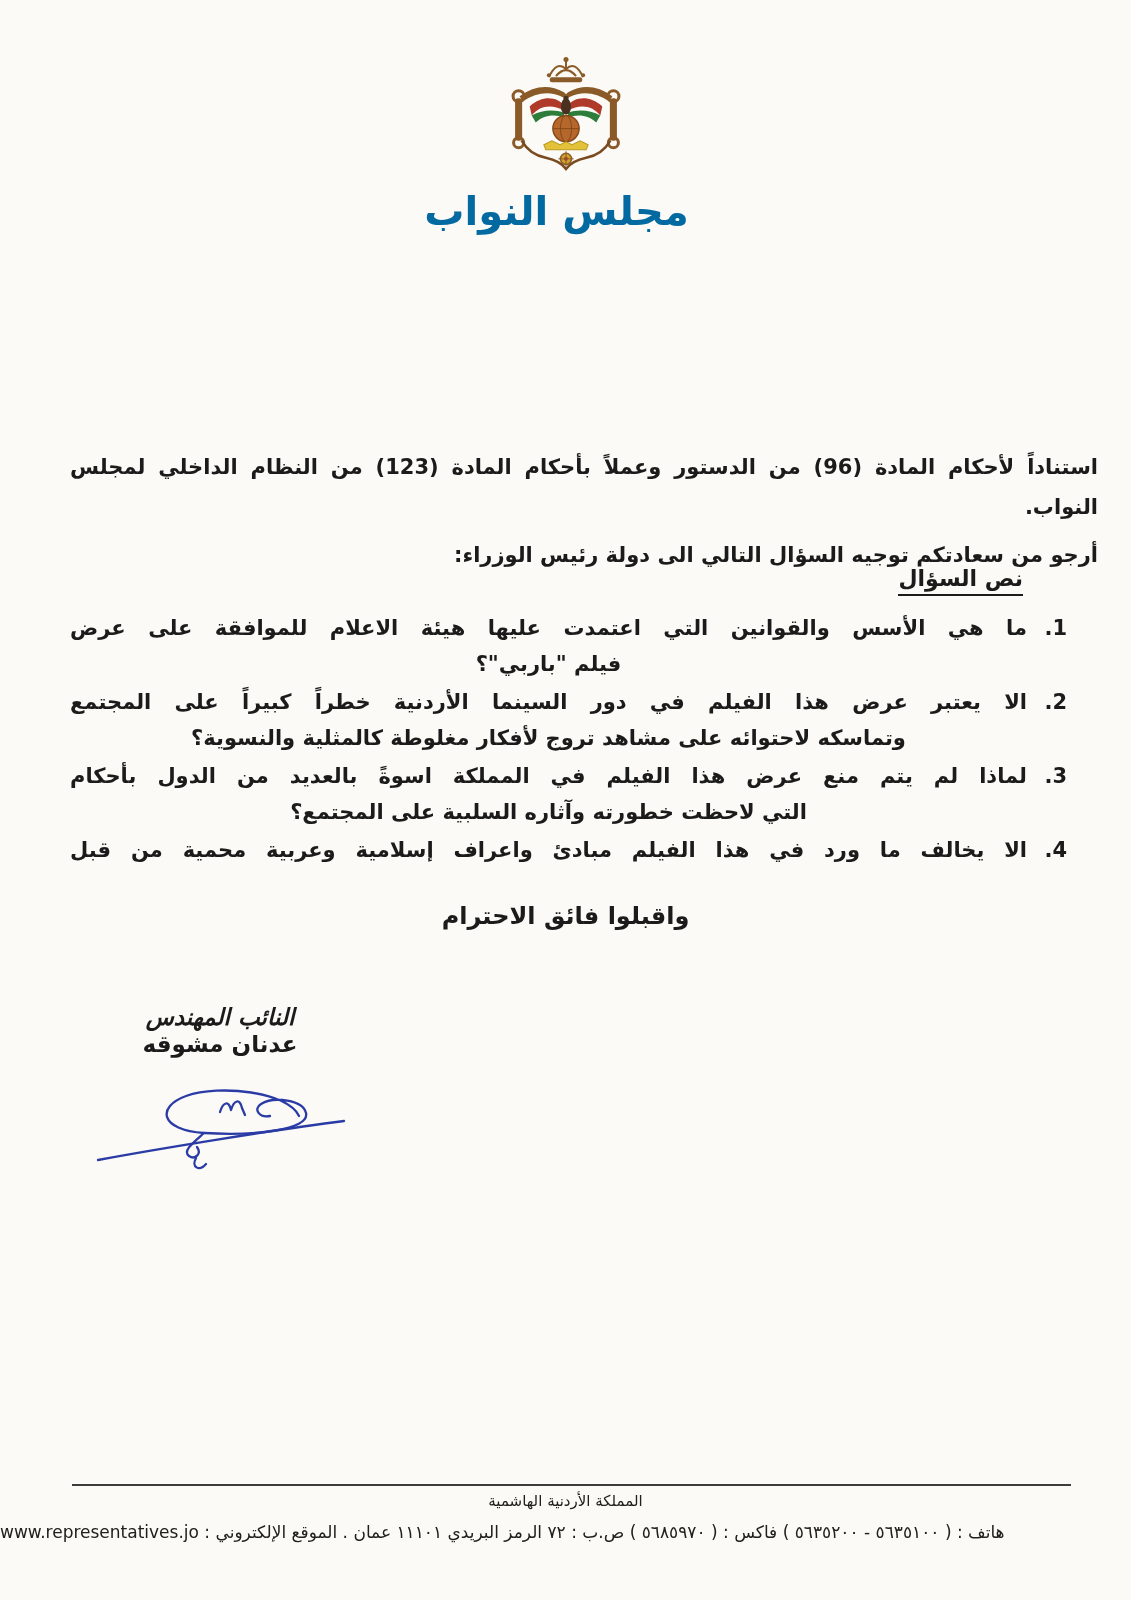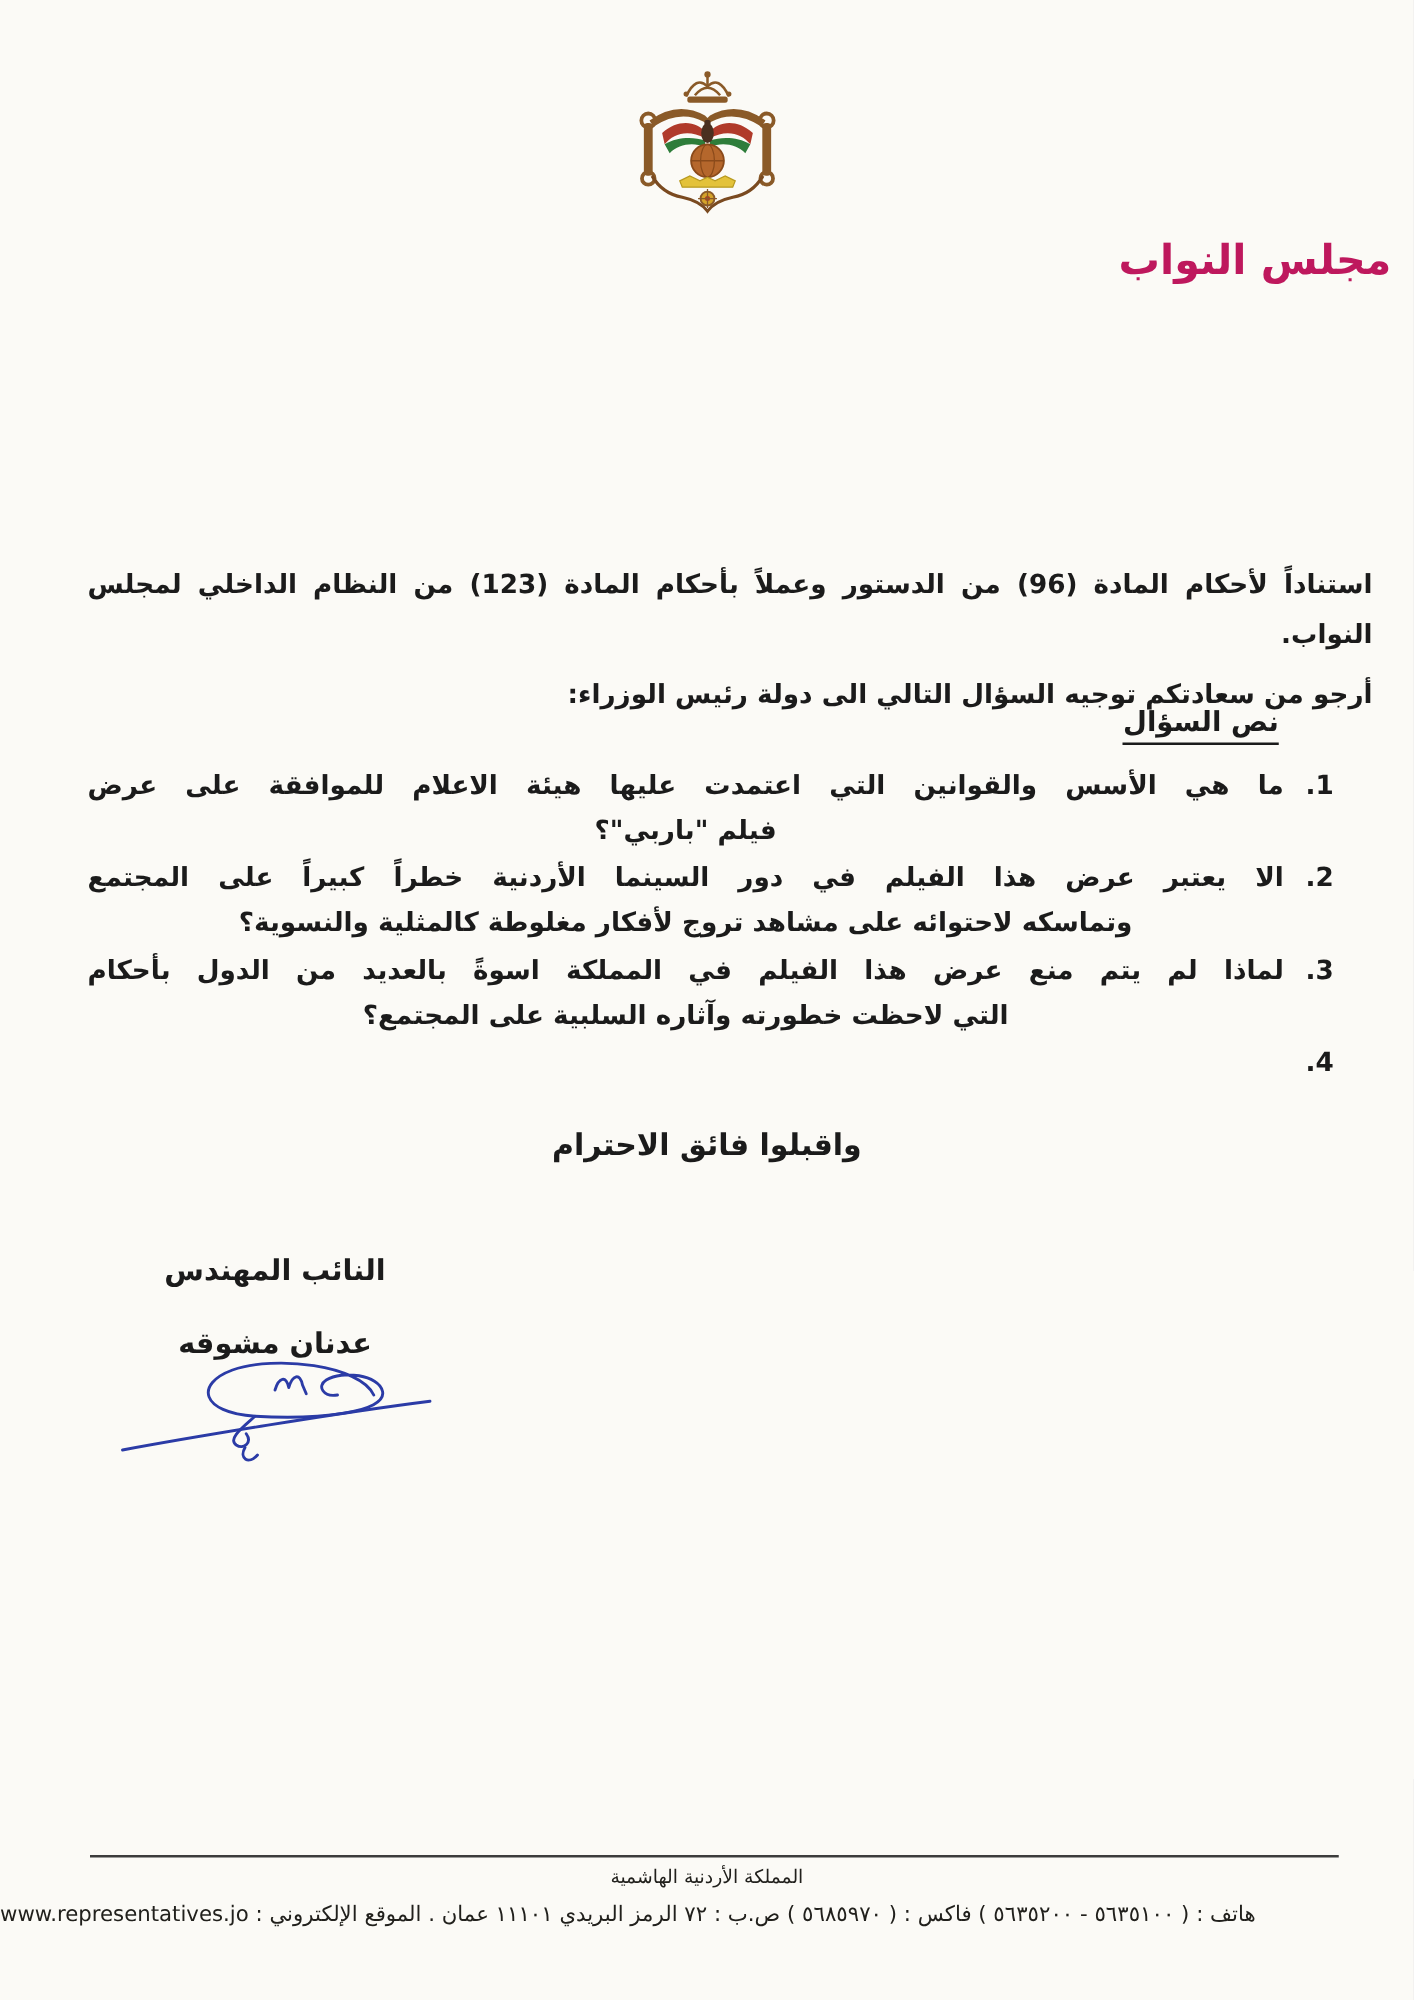--- a/index.html
+++ b/index.html
@@ -10,21 +10,21 @@
     background:#fbfaf6;
     font-family:"DejaVu Sans", sans-serif;
     color:#1b1b1b;
     direction:rtl;
     overflow:hidden;
   }
   
   .emblem-wrap{position:absolute;top:54px;left:0;right:0;display:flex;justify-content:center;}
   .org-calligraphy{
     position:absolute;top:188px;left:0;right:18px;
-    font-size:33px;font-weight:bold;color:#be185d;
+    text-align:center;font-size:40px;font-weight:bold;color:#0369a1;
     letter-spacing:1px;
   }
   .meta{position:absolute;top:192px;right:64px;text-align:right;font-size:20px;font-weight:bold;}
   .meta .ref-line{margin-bottom:28px;}
   
   .salutation{position:absolute;top:341px;left:0;right:0;text-align:center;font-size:27px;font-weight:bold;}
   
   .intro{position:absolute;top:447px;right:33px;left:70px;font-size:21px;font-weight:bold;}
   .intro .l1{margin:0;line-height:40px;text-align:justify;text-align-last:justify;}
   .intro .l2{margin:8px 0 0 0;line-height:40px;text-align:right;}
@@ -36,21 +36,21 @@
   .question{display:flex;gap:12px;margin-bottom:2px;}
   .q-num{flex:0 0 28px;line-height:36px;}
   .q-text{flex:1;}
   .q-line{display:block;line-height:36px;}
   .q-line.stretch{text-align:justify;text-align-last:justify;}
   .q-line.center{text-align:center;}
   
   .closing{position:absolute;top:902px;left:0;right:0;text-align:center;font-size:24px;font-weight:bold;}
   
   .signatory{position:absolute;top:1004px;left:103px;width:234px;text-align:center;font-size:23px;font-weight:bold;}
-  .signatory .sig-title{margin-bottom:32px;}
+  .signatory .sig-title{margin-bottom:1px;font-style:italic;}
   .signature-svg{position:absolute;left:92px;top:1072px;}
   
   .footer-rule{position:absolute;top:1484px;left:72px;right:60px;border-top:2px solid #3c3c3c;}
   .kingdom{position:absolute;top:1492px;left:0;right:0;text-align:center;font-size:15px;font-weight:normal;color:#21201c;}
   .contact{position:absolute;top:1522px;left:0;right:0;text-align:left;font-size:17px;font-weight:normal;color:#21201c;}
 </style>
 </head>
 <body>
 
 <div class="page">
@@ -131,20 +131,21 @@
     <div class="question">
       <span class="q-num">3.</span>
       <span class="q-text">
         <span class="q-line stretch">لماذا لم يتم منع عرض هذا الفيلم في المملكة اسوةً بالعديد من الدول بأحكام</span>
         <span class="q-line center">التي لاحظت خطورته وآثاره السلبية على المجتمع؟</span>
       </span>
     </div>
     <div class="question">
       <span class="q-num">4.</span>
       <span class="q-text">
+        <span class="q-line stretch">الا يخالف ما ورد في هذا الفيلم مبادئ واعراف إسلامية وعربية محمية من قبل</span>
       </span>
     </div>
   </div>
 
   <div class="closing">واقبلوا فائق الاحترام</div>
 
   <div class="signatory">
     <div class="sig-title">النائب المهندس</div>
     <div class="sig-name">عدنان مشوقه</div>
   </div>

